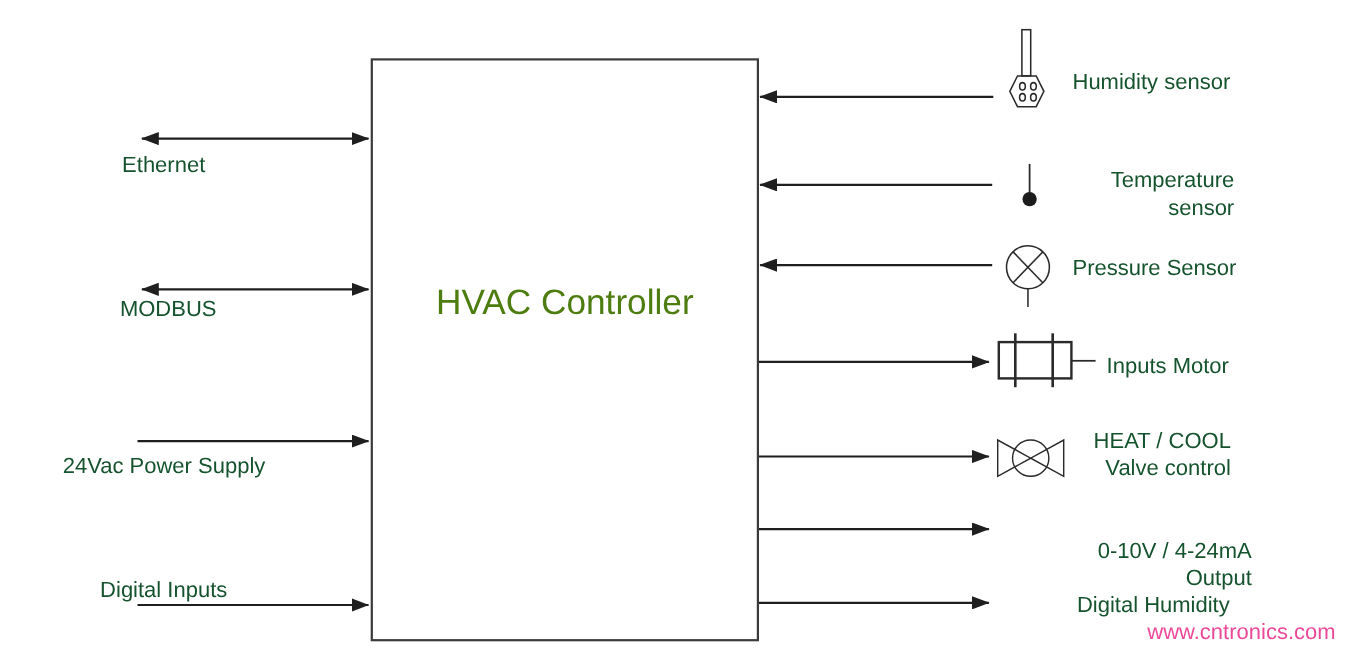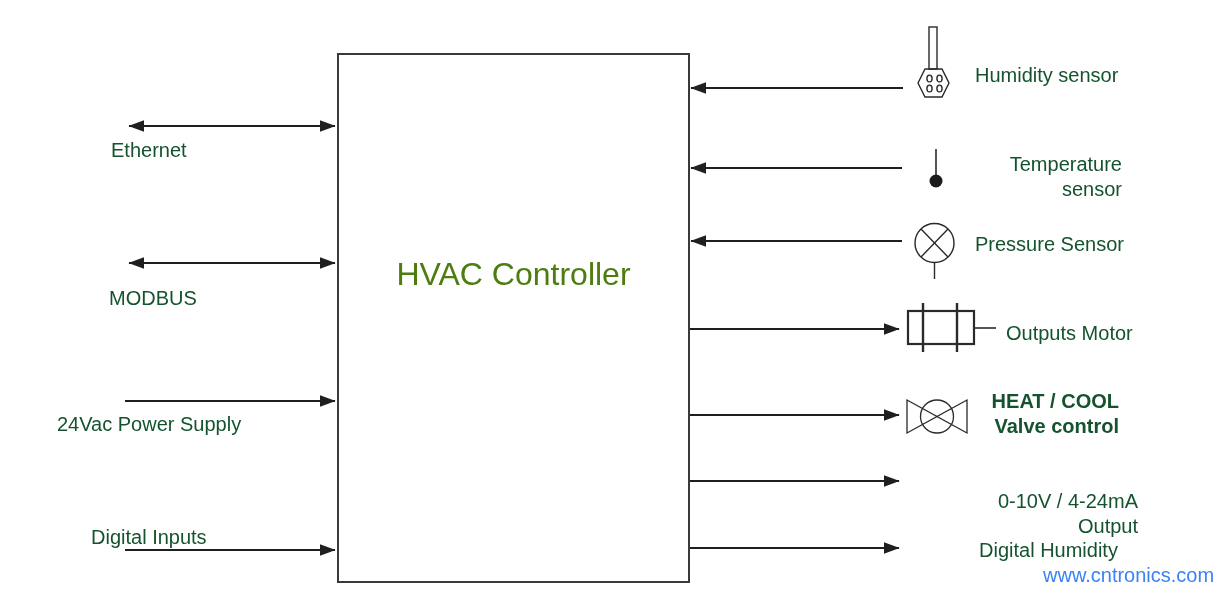--- a/index.html
+++ b/index.html
@@ -32,21 +32,21 @@
     line-height:24px;
     white-space:pre-line;
     color:#14532d;
   }
   .lbl.center{text-align:right;line-height:25px;}
   .watermark{
     position:absolute;
     left:1043px;top:563px;
     font-size:20px;
     line-height:24px;
-    color:#3b82f6;
+    color:#ec4899;
   }
 </style>
 </head>
 <body>
 
 <div class="canvas">
 
   <svg class="art" viewBox="0 0 1230 589" xmlns="http://www.w3.org/2000/svg">
     <defs>
       <marker id="ah-end" viewBox="0 0 10 7.5" refX="9.6" refY="3.75" markerWidth="16" markerHeight="12" orient="auto" markerUnits="userSpaceOnUse">
@@ -106,30 +106,30 @@
       <polygon points="907,400 907,433 937,416.5"></polygon>
       <polygon points="967,400 967,433 937,416.5"></polygon>
       <circle cx="937" cy="416.5" r="16.5"></circle>
     </g>
   </svg>
 
   <div class="box"></div>
   <div class="title">HVAC Controller</div>
 
   <div class="lbl" style="left:111px;top:138px;text-align:center;">Ethernet</div>
-  <div class="lbl" style="left:109px;top:286px;">MODBUS</div>
+  <div class="lbl" style="left:109px;top:269px;">MODBUS</div>
   <div class="lbl" style="left:57px;top:412px;">24Vac Power Supply</div>
   <div class="lbl" style="left:91px;top:525px;">Digital Inputs</div>
 
   <div class="lbl" style="left:975px;top:63px;">Humidity sensor</div>
   <div class="lbl center" style="left:962px;top:152px;width:160px;">Temperature
 sensor</div>
   <div class="lbl" style="left:975px;top:232px;">Pressure Sensor</div>
-  <div class="lbl" style="left:1006px;top:321px;">Outputs Motor</div>
-  <div class="lbl center" style="left:969px;top:389px;width:150px;font-weight:bold;">HEAT / COOL
+  <div class="lbl" style="left:1006px;top:321px;">Inputs Motor</div>
+  <div class="lbl center" style="left:969px;top:389px;width:150px;">HEAT / COOL
 Valve control</div>
   <div class="lbl center" style="left:978px;top:452px;width:160px;margin-top:37px;">0-10V / 4-24mA
 Output</div>
   <div class="lbl" style="left:979px;top:538px;">Digital Humidity</div>
 
   <div class="watermark">www.cntronics.com</div>
 
 </div>
 
 </body></html>

